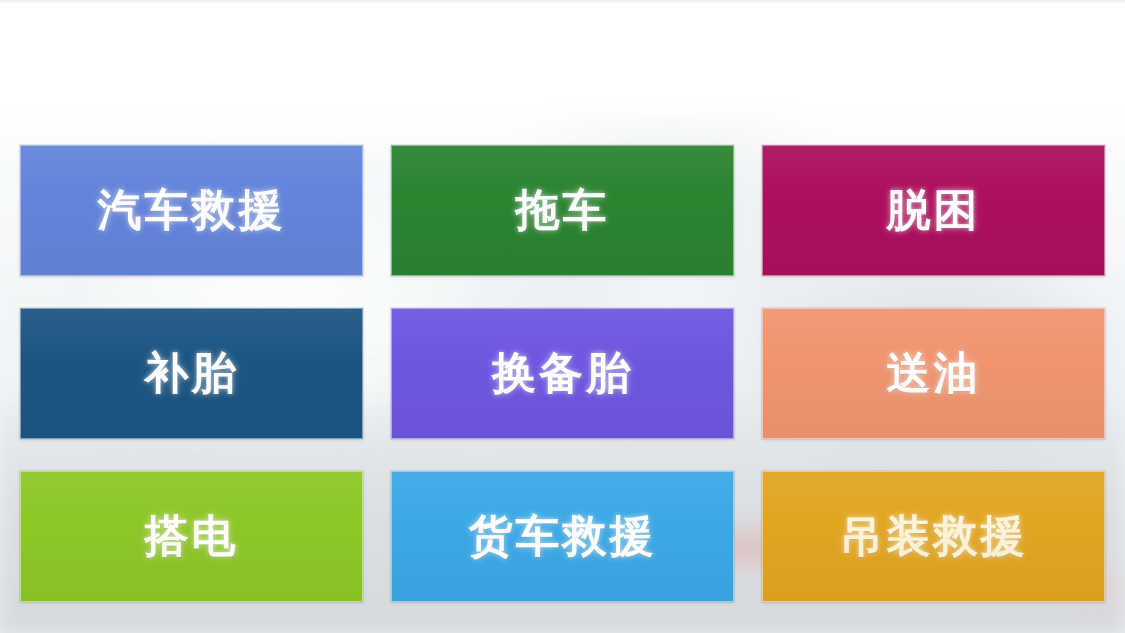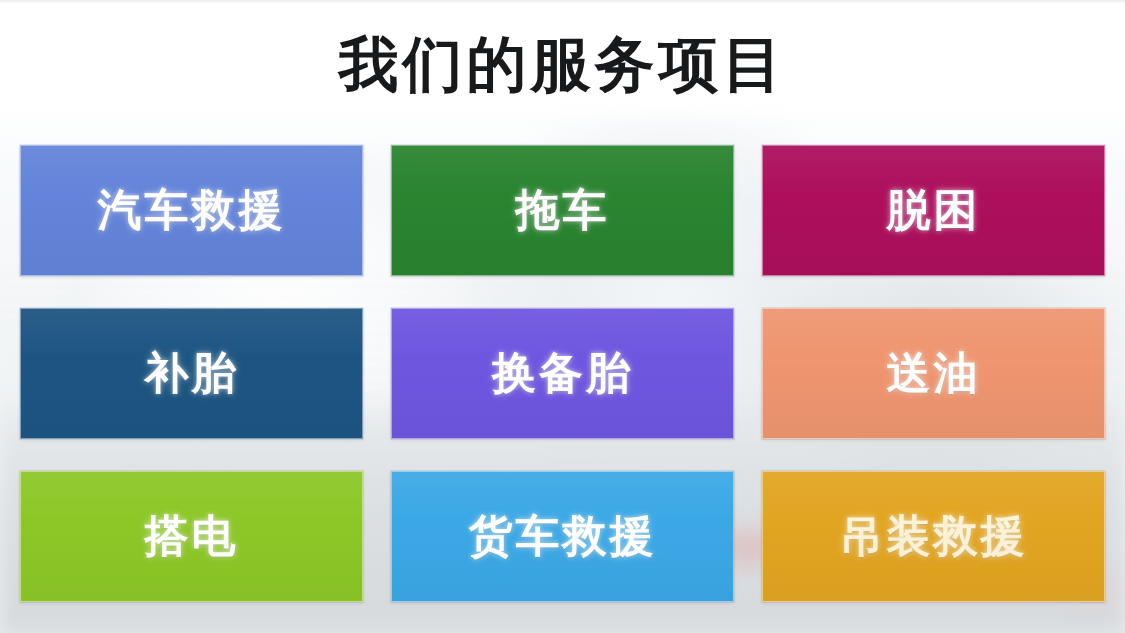--- a/index.html
+++ b/index.html
@@ -219,21 +219,20 @@
     <div class="layer car-right"></div>
     <div class="layer streaks"></div>
     <div class="layer ground"></div>
     <div class="layer taillight"></div>
     <div class="layer pinkblob"></div>
     <div class="layer wash"></div>
   </div>
 
   <div id="top-hairline"></div>
 
-  <h1 id="title">我们的服务项目</h1>
 
   <div id="grid">
 
     <div class="tile" style="background: rgb(99, 132, 218);">
       <span class="tile-label" style="color: rgb(255, 255, 255);">汽车救援</span>
     </div>
 
     <div class="tile" style="background: rgb(42, 132, 48);">
       <span class="tile-label" style="color: rgb(255, 255, 255);">拖车</span>
     </div>

